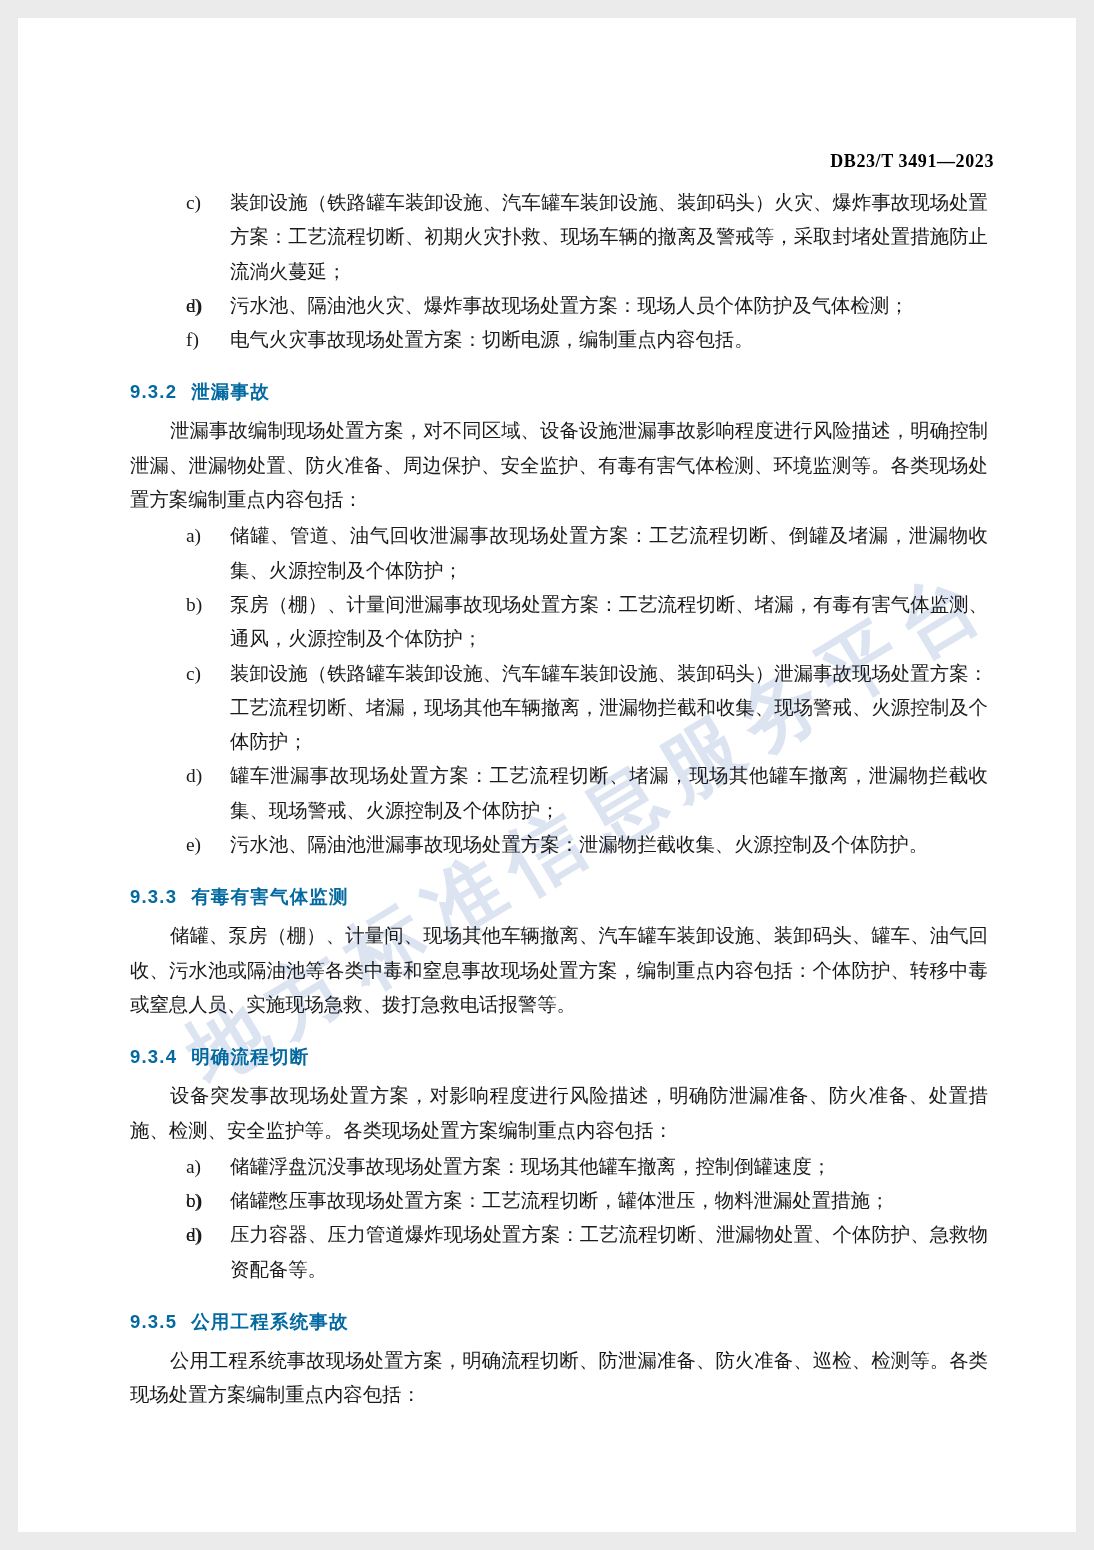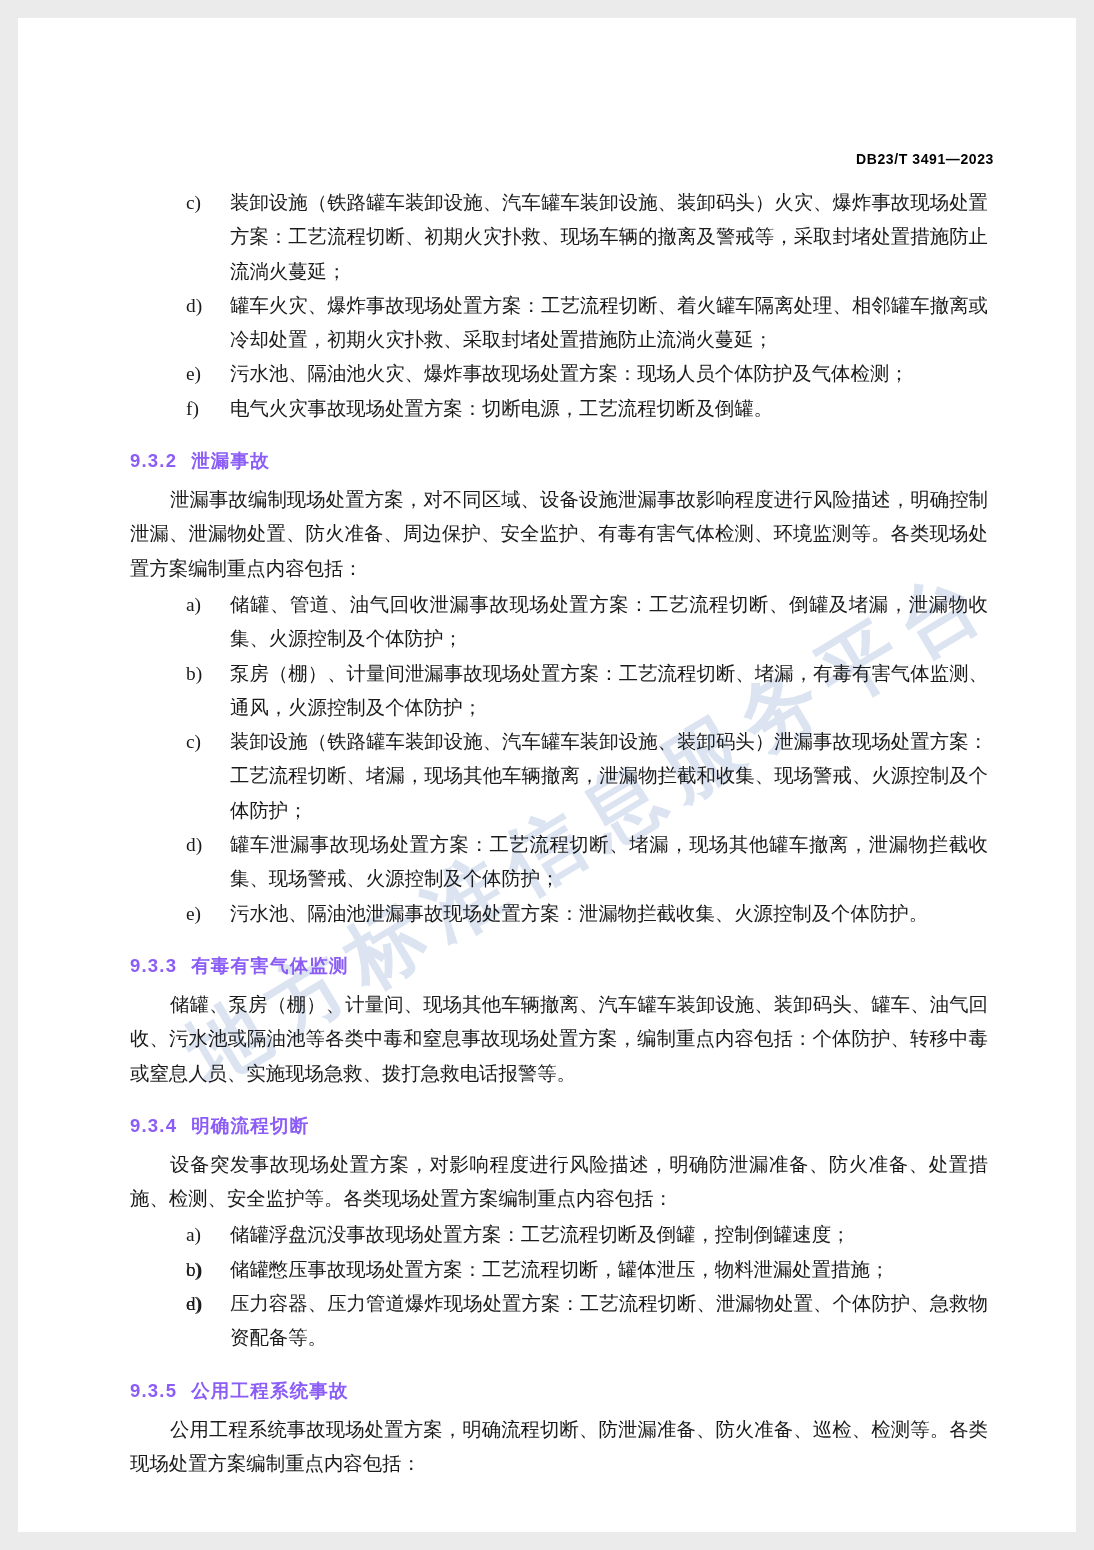--- a/index.html
+++ b/index.html
@@ -46,22 +46,22 @@
     transform-origin: 0 0;
   }
   #content {
     position: relative;
     z-index: 10;
   }
   .header {
     position: absolute;
     right: 82px;
     top: 133px;
-    font-family: Liberation Sans, sans-serif;
-    font-size: 14px;
+    font-family: Liberation Serif, serif;
+    font-size: 18px;
     font-weight: bold;
     letter-spacing: 0.6px;
     color: #000;
     white-space: nowrap;
     margin-left: 28px;
   }
   .body-col {
     position: absolute;
     left: 112px;
     top: 168px;
@@ -77,21 +77,21 @@
     text-justify: inter-ideograph;
     color: #1a1a1a;
     text-indent: 40px;
     margin-top: 9px;
     margin-bottom: 2px;
   }
   .heading {
     font-family: "Liberation Sans", sans-serif;
     font-size: 18.5px;
     font-weight: bold;
-    color: #8b5cf6;
+    color: #0369a1;
     margin-top: 22px;
     margin-bottom: 10px;
     letter-spacing: 0.3px;
   }
   .heading .num {
     letter-spacing: 1.2px;
   }
   .heading .htext {
     margin-left: 14px;
     letter-spacing: 1.2px;
@@ -135,29 +135,28 @@
 
     <div class="body-col">
 
       <ol class="alist">
         <li>
           <span class="mark">c)</span>
           <span>装卸设施（铁路罐车装卸设施、汽车罐车装卸设施、装卸码头）火灾、爆炸事故现场处置方案：工艺流程切断、初期火灾扑救、现场车辆的撤离及警戒等，采取封堵处置措施防止流淌火蔓延；</span>
         </li>
         <li>
           <span class="mark">d)</span>
-          <span>罐车火灾、爆炸事故现场处置方案：工艺流程切断、着火罐车隔离处理、相邻罐车撤离或冷却处置，初期火灾扑救、采取封堵处置措施防止流淌火蔓延；</span>
         </li>
         <li>
           <span class="mark">e)</span>
           <span>污水池、隔油池火灾、爆炸事故现场处置方案：现场人员个体防护及气体检测；</span>
         </li>
         <li>
           <span class="mark">f)</span>
-          <span>电气火灾事故现场处置方案：切断电源，工艺流程切断及倒罐。</span>
+          <span>电气火灾事故现场处置方案：切断电源，编制重点内容包括。</span>
         </li>
       </ol>
 
       <div class="heading">
         <span class="num">9.3.2</span><span class="htext">泄漏事故</span>
       </div>
       <p class="para">泄漏事故编制现场处置方案，对不同区域、设备设施泄漏事故影响程度进行风险描述，明确控制泄漏、泄漏物处置、防火准备、周边保护、安全监护、有毒有害气体检测、环境监测等。各类现场处置方案编制重点内容包括：</p>
       <ol class="alist">
         <li>
           <span class="mark">a)</span>
@@ -186,21 +185,21 @@
       </div>
       <p class="para">储罐、泵房（棚）、计量间、现场其他车辆撤离、汽车罐车装卸设施、装卸码头、罐车、油气回收、污水池或隔油池等各类中毒和窒息事故现场处置方案，编制重点内容包括：个体防护、转移中毒或窒息人员、实施现场急救、拨打急救电话报警等。</p>
 
       <div class="heading">
         <span class="num">9.3.4</span><span class="htext">明确流程切断</span>
       </div>
       <p class="para">设备突发事故现场处置方案，对影响程度进行风险描述，明确防泄漏准备、防火准备、处置措施、检测、安全监护等。各类现场处置方案编制重点内容包括：</p>
       <ol class="alist">
         <li>
           <span class="mark">a)</span>
-          <span>储罐浮盘沉没事故现场处置方案：工艺流程切断及倒罐，控制倒罐速度；</span>
+          <span>储罐浮盘沉没事故现场处置方案：现场其他罐车撤离，控制倒罐速度；</span>
         </li>
         <li>
           <span class="mark">b)</span>
         </li>
         <li>
           <span class="mark">c)</span>
           <span>储罐憋压事故现场处置方案：工艺流程切断，罐体泄压，物料泄漏处置措施；</span>
         </li>
         <li>
           <span class="mark">d)</span>

